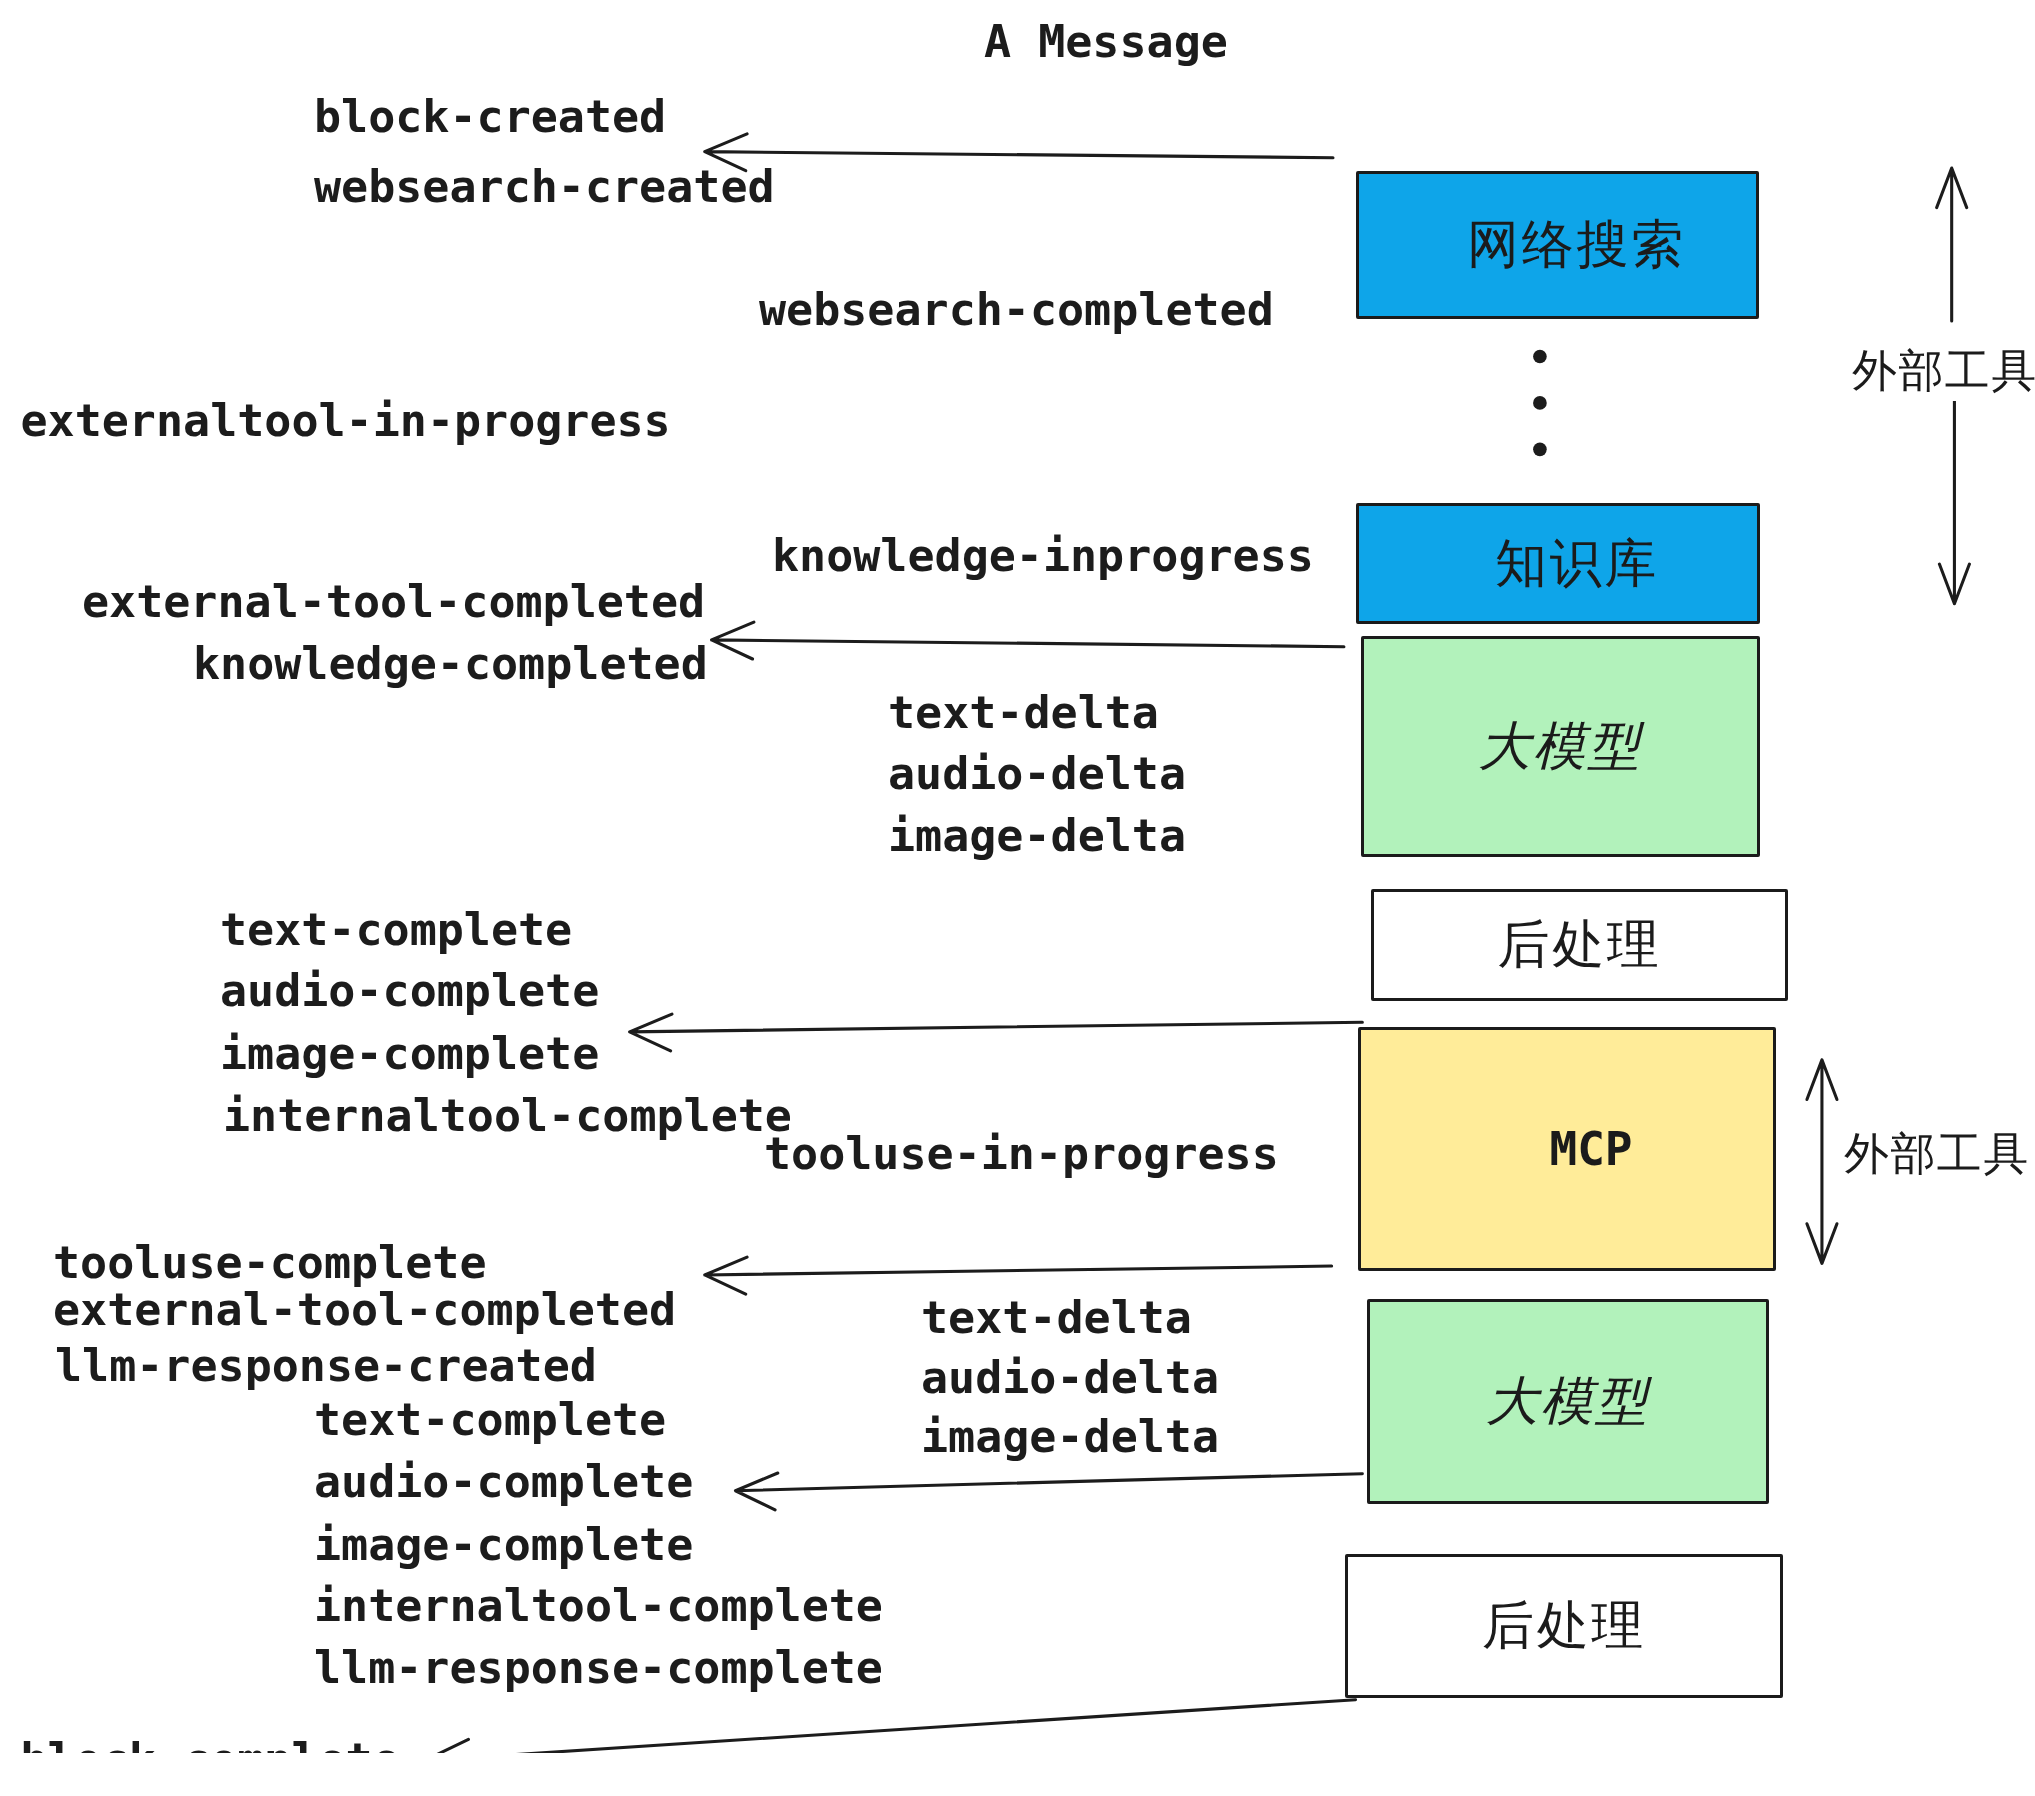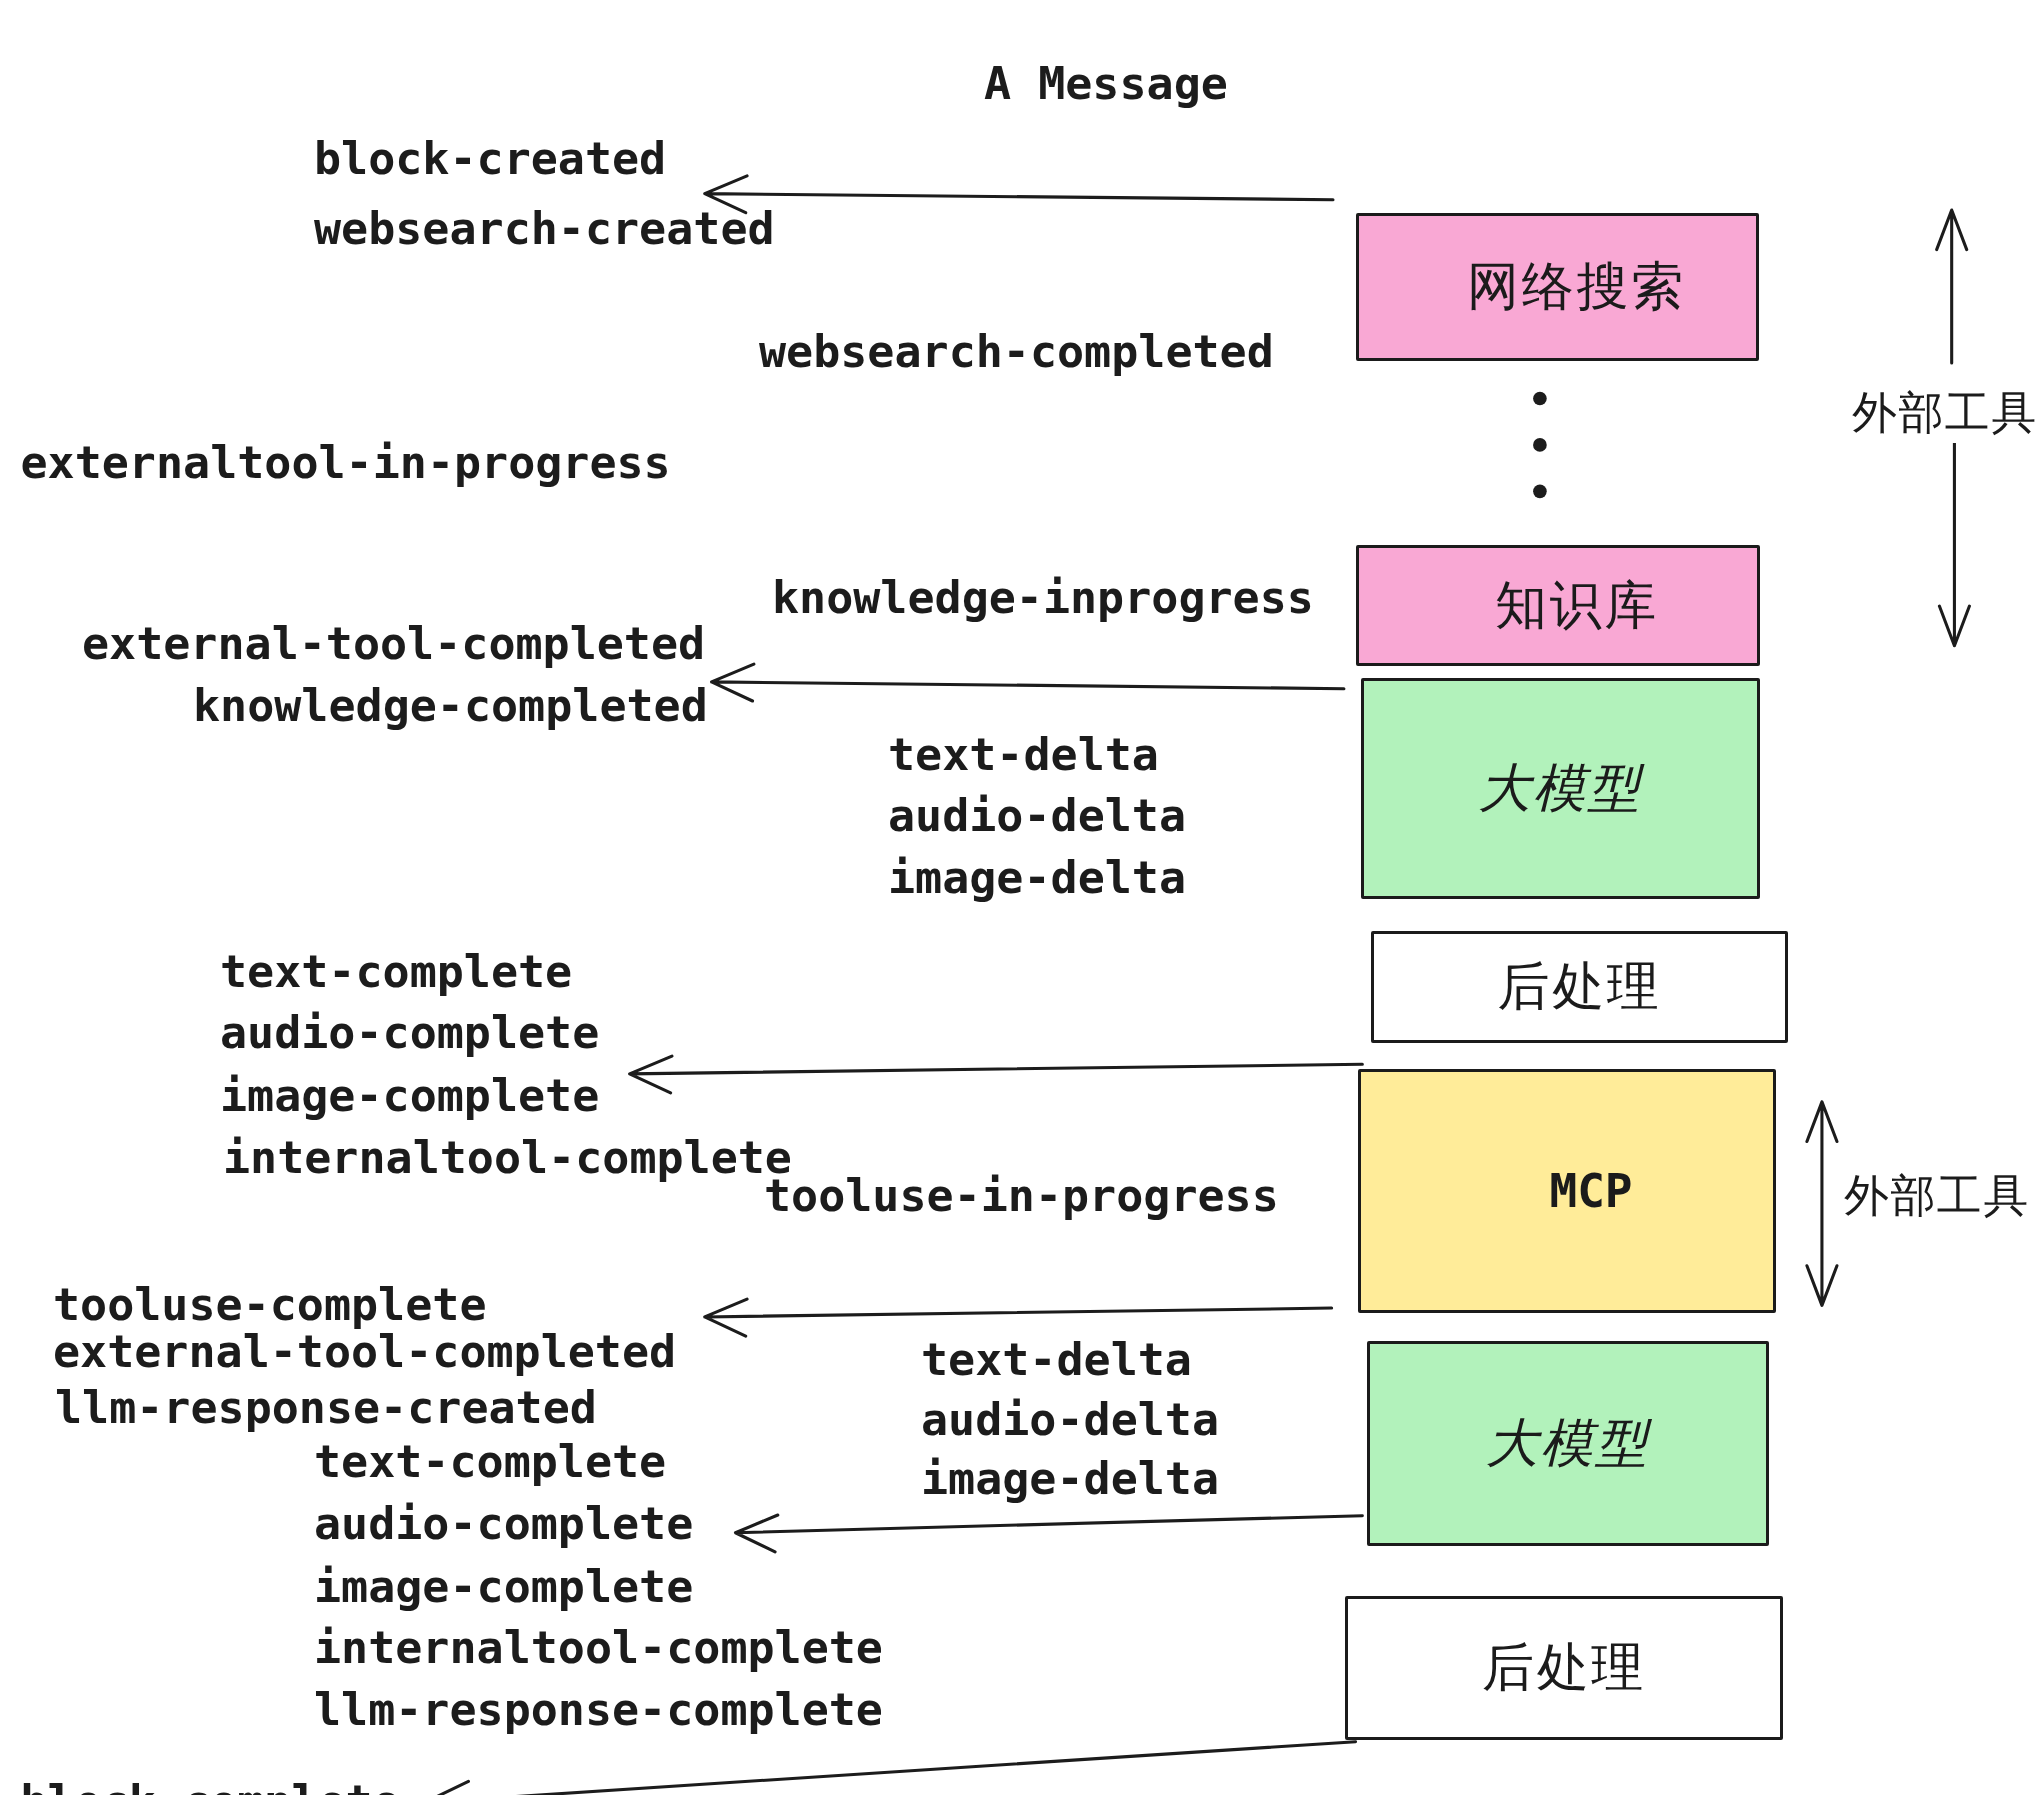--- a/index.html
+++ b/index.html
@@ -1,18 +1,18 @@
 <!DOCTYPE html>
 <html style="font-size:11px"><head>
 <meta charset="utf-8">
 <style>
   html,body{margin:0;padding:0;background:#ffffff;}
   .canvas{
     position:relative;width:2035px;height:1753px;background:#ffffff;overflow:hidden;
-    font-family:"DejaVu Sans Mono",monospace;color:#1c1c1c;margin-top:42px;
+    font-family:"DejaVu Sans Mono",monospace;color:#1c1c1c;
   }
   .arrows-svg{position:absolute;left:0;top:0;width:2035px;height:1796px;}
   .arrows-svg path{fill:none;stroke:#1c1c1c;stroke-width:4.5;stroke-linecap:round;stroke-linejoin:round;}
   .arrows-svg circle{fill:#1c1c1c;stroke:none;}
   .title{
     position:absolute;left:984px;top:15px;
     font:bold 45px "DejaVu Sans Mono",monospace;white-space:nowrap;
   }
   .event{
     position:absolute;font:bold 45px "DejaVu Sans Mono",monospace;
@@ -22,21 +22,21 @@
     position:absolute;border:3.4px solid #1b1b1b;border-radius:2px;
     display:flex;align-items:center;justify-content:center;box-sizing:border-box;
   }
   .box .cjk{
     font-family:"Liberation Sans",sans-serif;font-size:52px;color:#1b1b1b;
     letter-spacing:2.7px;white-space:nowrap;
   }
   .box .mono{
     font:bold 46px "DejaVu Sans Mono",monospace;color:#1b1b1b;white-space:nowrap;
   }
-  .fill-pink{background:#f9a8d4;padding-left:38px;}
+  .fill-pink{background:#0ea5e9;padding-left:38px;}
   .fill-green{background:#b2f2bb;font-style:italic;}
   .fill-yellow{background:#ffec99;padding-left:48px;}
   .fill-white{background:#ffffff;align-items:center;}
   .side-label{
     position:absolute;font-family:"Liberation Sans",sans-serif;font-size:45px;
     color:#1b1b1b;white-space:nowrap;letter-spacing:1.4px;background:#ffffff;
   }
 </style>
 </head>
 <body>

